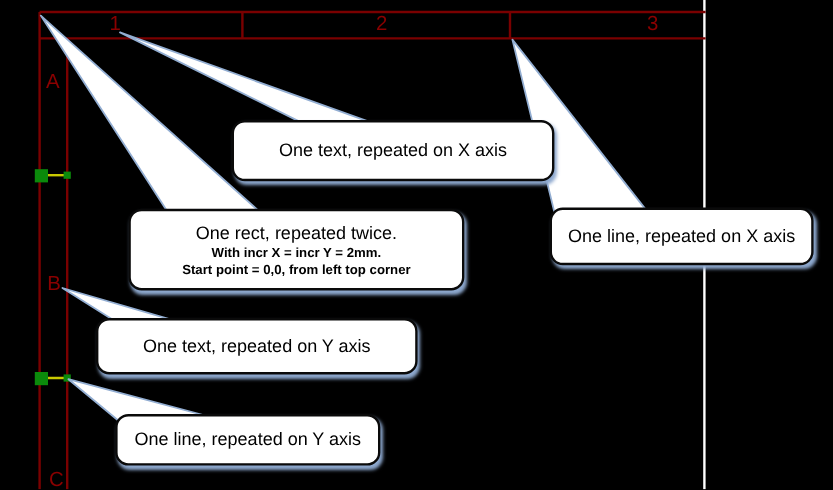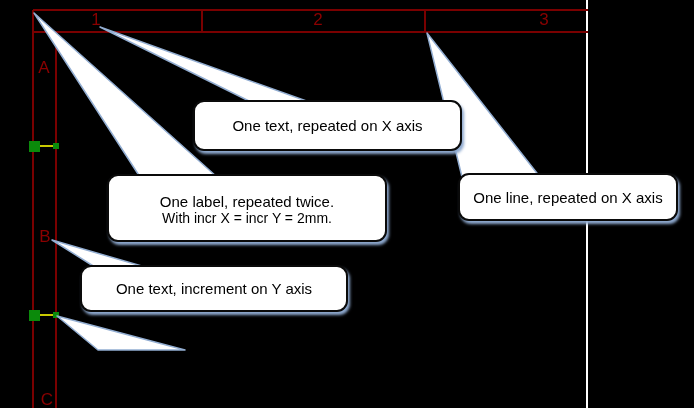--- a/index.html
+++ b/index.html
@@ -26,21 +26,21 @@
     display: flex;
     flex-direction: column;
     justify-content: center;
     align-items: center;
     text-align: center;
     color: #000000;
     box-sizing: border-box;
     z-index: 3;
   }
   .callout .big { font-size: 15px; line-height: 19px; white-space: nowrap; }
-  .callout .small { font-size: 14px; line-height: 14px; white-space: nowrap; }
+  .callout .small { font-size: 11px; line-height: 14px; white-space: nowrap; font-weight: bold; }
   #tail-svg { position: absolute; left: 0; top: 0; z-index: 2; }
 </style>
 </head>
 <body>
 
 <div id="screen">
 
   <svg id="sheet-svg" width="694" height="408" viewBox="0 0 694 408">
 
     <line x1="587" y1="0" x2="587" y2="408" stroke="#ffffff" stroke-width="2"></line>
@@ -77,26 +77,30 @@
     <polygon points="427,33 462,177 540,177" fill="#ffffff" stroke="#93aed2" stroke-width="1.5" stroke-linejoin="round"></polygon>
     <polygon points="52,240 98,269 152,269" fill="#ffffff" stroke="#93aed2" stroke-width="1.5" stroke-linejoin="round"></polygon>
     <polygon points="57,316 98,350 185,350" fill="#ffffff" stroke="#93aed2" stroke-width="1.5" stroke-linejoin="round"></polygon>
   </svg>
 
   <div class="callout" style="left:193px; top:100px; width:269px; height:51px;">
     <div class="big">One text, repeated on X axis</div>
   </div>
 
   <div class="callout" style="left:107px; top:174px; width:280px; height:68px;">
-    <div class="big">One label, repeated twice.</div>
+    <div class="big">One rect, repeated twice.</div>
     <div class="small">With incr X = incr Y = 2mm.</div>
+    <div class="small">Start point = 0,0, from left top corner</div>
   </div>
 
   <div class="callout" style="left:458px; top:173px; width:220px; height:48px;align-items:center;">
     <div class="big">One line, repeated on X axis</div>
   </div>
 
   <div class="callout" style="left:80px; top:265px; width:268px; height:47px;">
-    <div class="big">One text, increment on Y axis</div>
+    <div class="big">One text, repeated on Y axis</div>
   </div>
 
+  <div class="callout" style="left:96px; top:345px; width:221px; height:43px;">
+    <div class="big">One line, repeated on Y axis</div>
+  </div>
 
 </div>
 
 </body></html>

